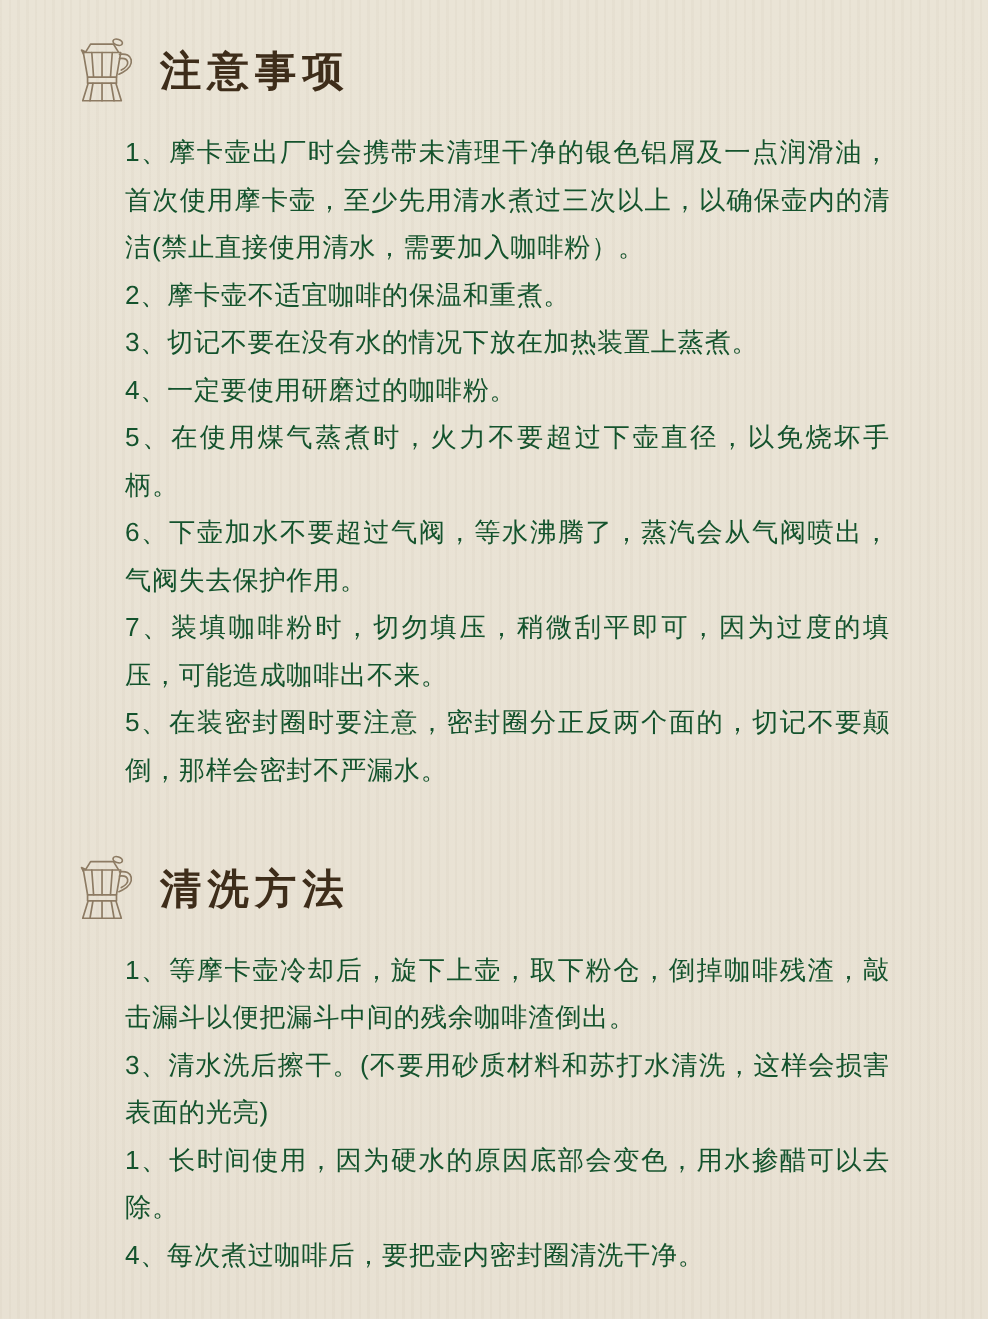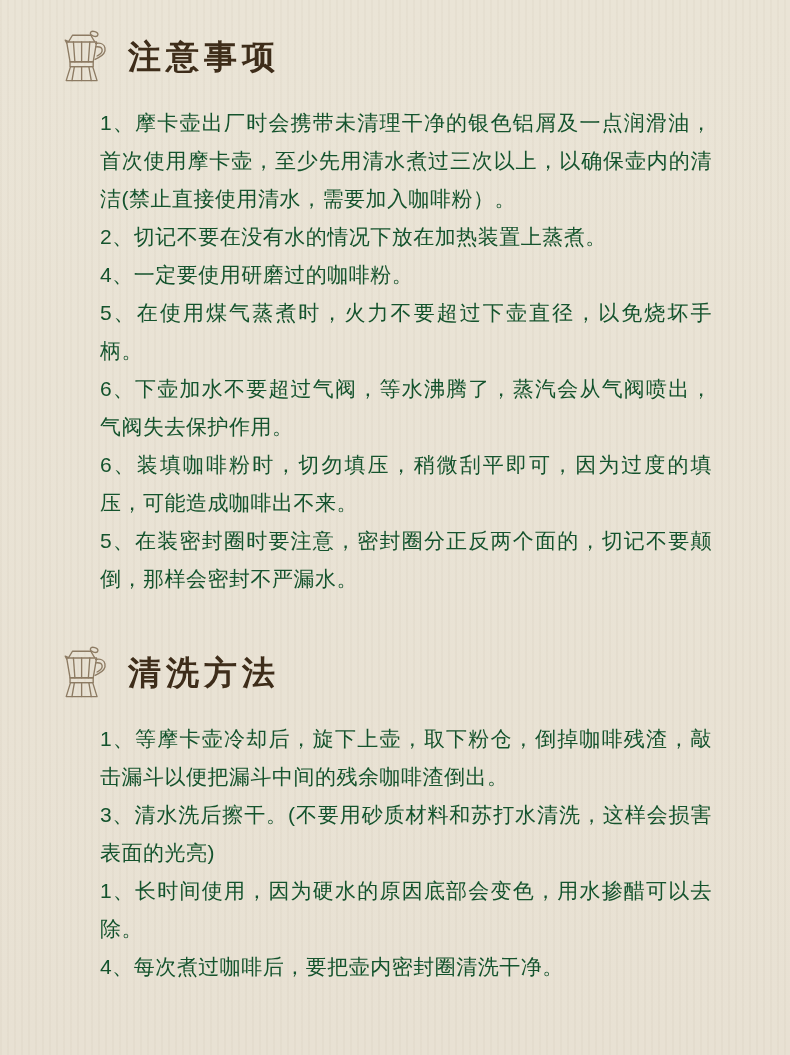--- a/index.html
+++ b/index.html
@@ -89,25 +89,26 @@
           <line x1="34" y1="39" x2="36.5" y2="53.5"></line>
 
           <path d="M41 15 C52 13 55 24 43.5 30 L40.5 31.5"></path>
           <path d="M41 18.5 C49 17.5 50.5 24 42.5 28"></path>
         </svg>
       </span>
       <h1 class="section-title">注意事项</h1>
     </div>
     <ol class="items">
       <li>1、摩卡壶出厂时会携带未清理干净的银色铝屑及一点润滑油，首次使用摩卡壶，至少先用清水煮过三次以上，以确保壶内的清洁(禁止直接使用清水，需要加入咖啡粉）。</li>
-      <li>2、切记不要在没有水的情况下放在加热装置上蒸煮。</li>
+      <li>2、摩卡壶不适宜咖啡的保温和重煮。</li>
+      <li>3、切记不要在没有水的情况下放在加热装置上蒸煮。</li>
       <li>4、一定要使用研磨过的咖啡粉。</li>
       <li>5、在使用煤气蒸煮时，火力不要超过下壶直径，以免烧坏手柄。</li>
       <li>6、下壶加水不要超过气阀，等水沸腾了，蒸汽会从气阀喷出，气阀失去保护作用。</li>
-      <li>6、装填咖啡粉时，切勿填压，稍微刮平即可，因为过度的填压，可能造成咖啡出不来。</li>
+      <li>7、装填咖啡粉时，切勿填压，稍微刮平即可，因为过度的填压，可能造成咖啡出不来。</li>
       <li>5、在装密封圈时要注意，密封圈分正反两个面的，切记不要颠倒，那样会密封不严漏水。</li>
     </ol>
   </div>
 
   <div class="section">
     <div class="heading-row">
       <span class="moka-icon">
         <svg viewBox="0 0 60 56" fill="none" stroke="#8d7b63" stroke-width="1.4" stroke-linecap="round" stroke-linejoin="round">
           <path d="M13 13 L17 6.5 L36 6.5 L40 13"></path>
           <ellipse cx="39.5" cy="5" rx="4" ry="2.4" transform="rotate(18 39.5 5)"></ellipse>

